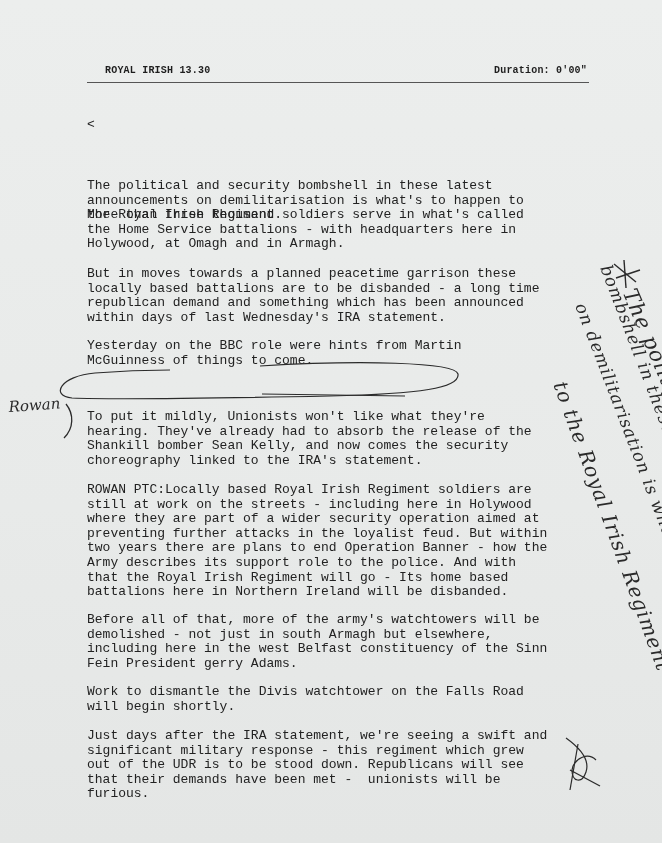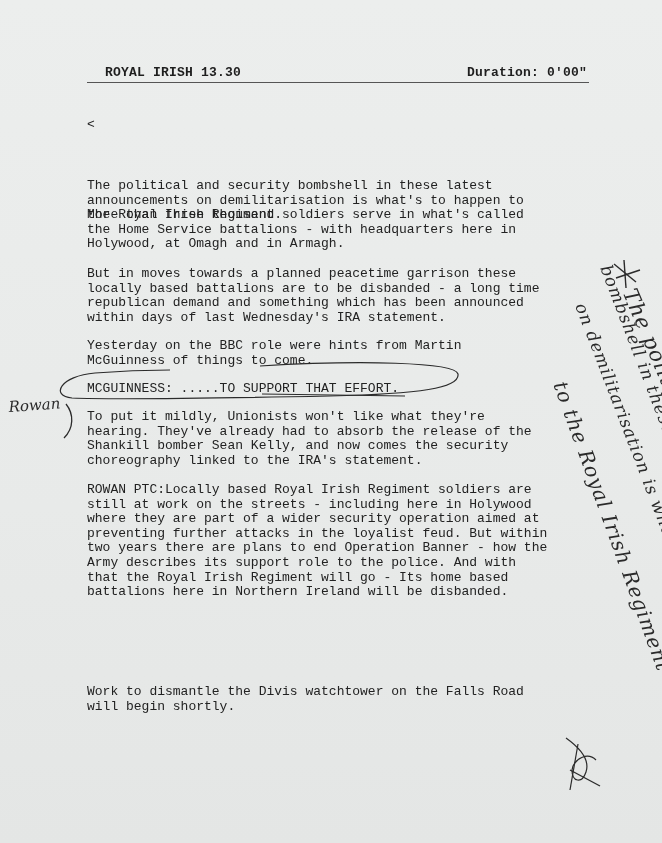--- a/index.html
+++ b/index.html
@@ -23,21 +23,21 @@
     }
     .header {
       position: absolute;
       left: 87px;
       top: 64px;
       width: 502px;
       height: 18px;
       border-bottom: 1px solid #555;
       font-family: "Liberation Mono", monospace;
       font-weight: bold;
-      font-size: 13px;
+      font-size: 10px;
       letter-spacing: 0.2px;
     }
     .header .slug {
       position: absolute;
       left: 18px;
       top: 1px;
     }
     .header .duration {
       position: absolute;
       right: 2px;
@@ -104,35 +104,43 @@
 the Royal Irish Regiment.</div>
   <div class="body-text p2">More than three thousand soldiers serve in what's called
 the Home Service battalions - with headquarters here in
 Holywood, at Omagh and in Armagh.</div>
   <div class="body-text p3">But in moves towards a planned peacetime garrison these
 locally based battalions are to be disbanded - a long time
 republican demand and something which has been announced
 within days of last Wednesday's IRA statement.</div>
   <div class="body-text p4">Yesterday on the BBC role were hints from Martin
 McGuinness of things to come.</div>
-  <div class="body-text p5">MCGUINNESS: .....TO SUPPORT THAT EFFORT.</div>
   <div class="body-text p6">To put it mildly, Unionists won't like what they're
 hearing. They've already had to absorb the release of the
 Shankill bomber Sean Kelly, and now comes the security
 choreography linked to the IRA's statement.</div>
   <div class="body-text p7">ROWAN PTC:Locally based Royal Irish Regiment soldiers are
 still at work on the streets - including here in Holywood
 where they are part of a wider security operation aimed at
 preventing further attacks in the loyalist feud. But within
 two years there are plans to end Operation Banner - how the
 Army describes its support role to the police. And with
 that the Royal Irish Regiment will go - Its home based
 battalions here in Northern Ireland will be disbanded.</div>
+  <div class="body-text p8">Before all of that, more of the army's watchtowers will be
+demolished - not just in south Armagh but elsewhere,
+including here in the west Belfast constituency of the Sinn
+Fein President gerry Adams.</div>
   <div class="body-text p9">Work to dismantle the Divis watchtower on the Falls Road
 will begin shortly.</div>
+  <div class="body-text p10">Just days after the IRA statement, we're seeing a swift and
+significant military response - this regiment which grew
+out of the UDR is to be stood down. Republicans will see
+that their demands have been met -  unionists will be
+furious.</div>
 
   <svg class="annot-svg" viewBox="0 0 662 843" xmlns="http://www.w3.org/2000/svg">
 
     <path d="M260 366 C 360 360, 455 362, 458 374 C 460 388, 420 394, 330 396 C 230 398, 120 400, 72 398 C 50 396, 60 376, 95 373 C 120 371, 150 370, 170 370" fill="none" stroke="#2b2b2b" stroke-width="1.2"></path>
 
     <path d="M262 394 L 405 396" fill="none" stroke="#2b2b2b" stroke-width="1.1"></path>
 
     <path d="M66 404 C 74 414, 74 428, 64 438" fill="none" stroke="#2b2b2b" stroke-width="1.3"></path>
 
     <g stroke="#2b2b2b" stroke-width="1.4">

